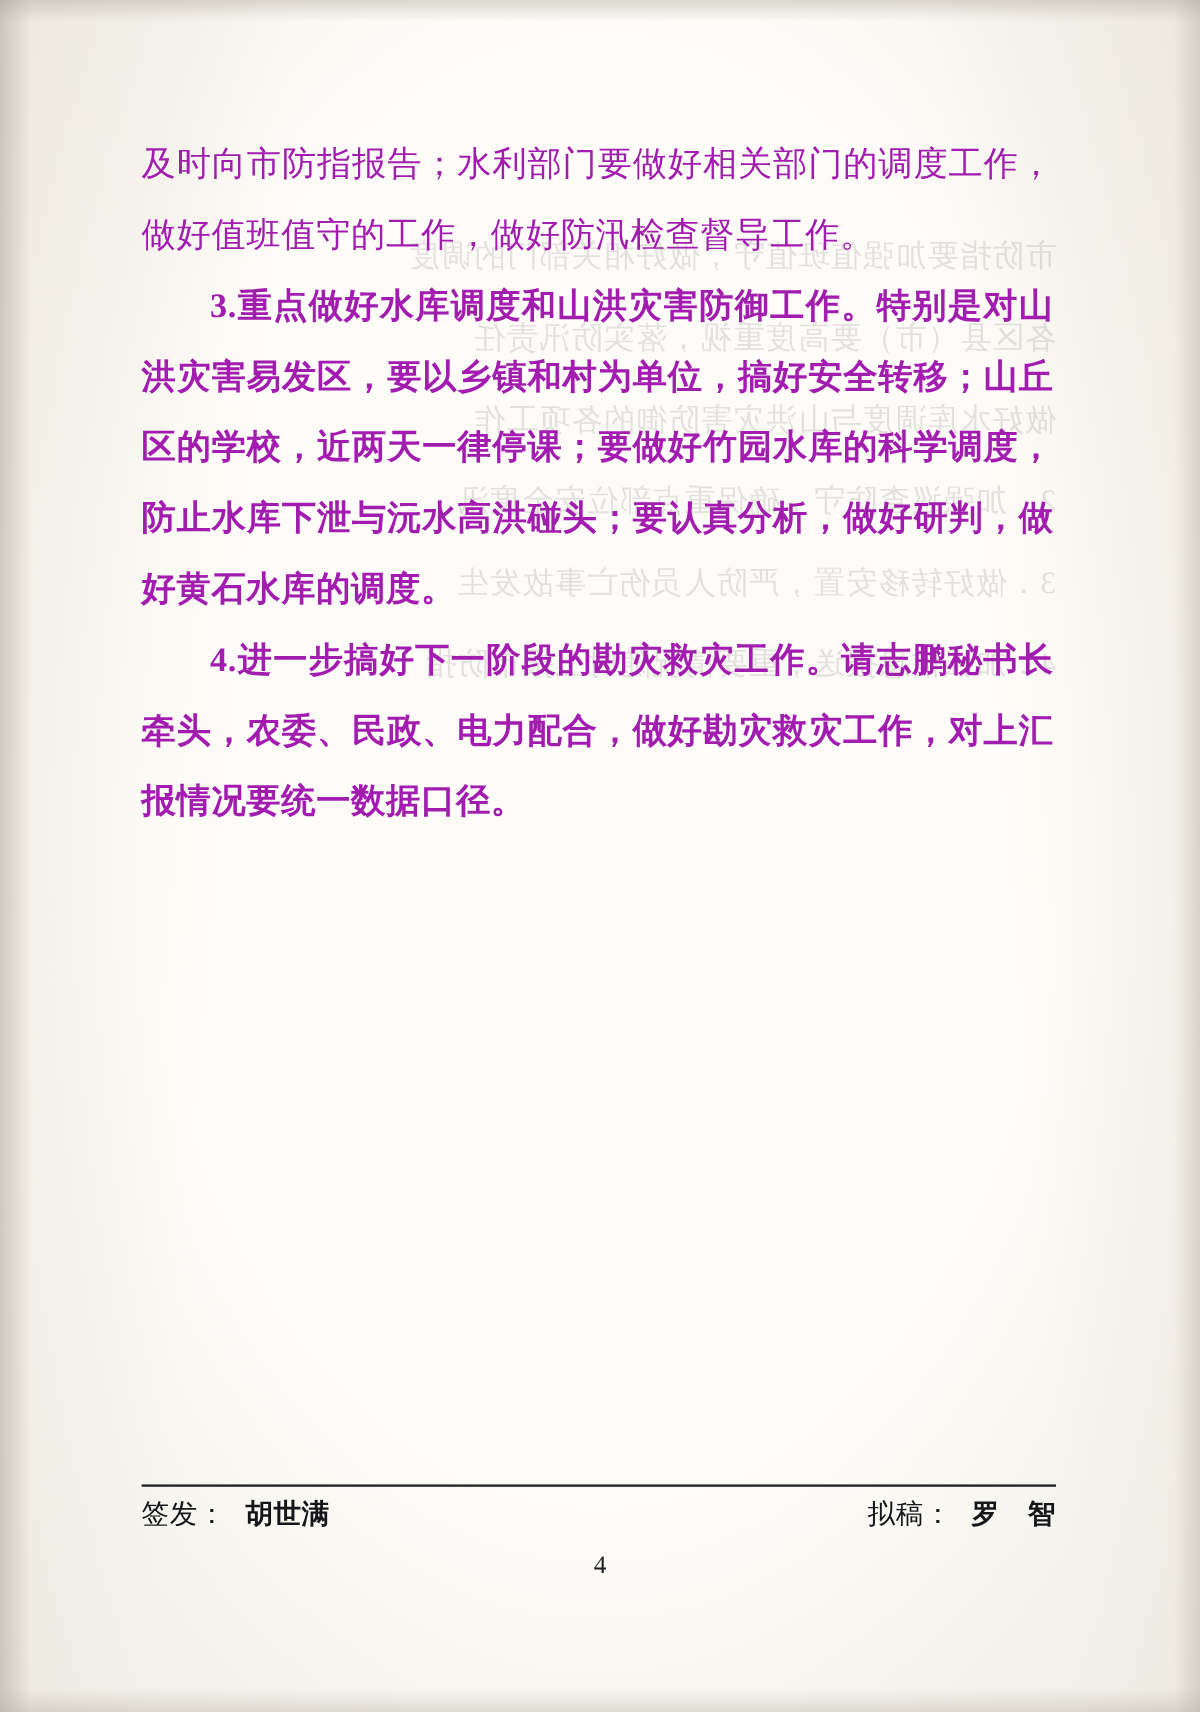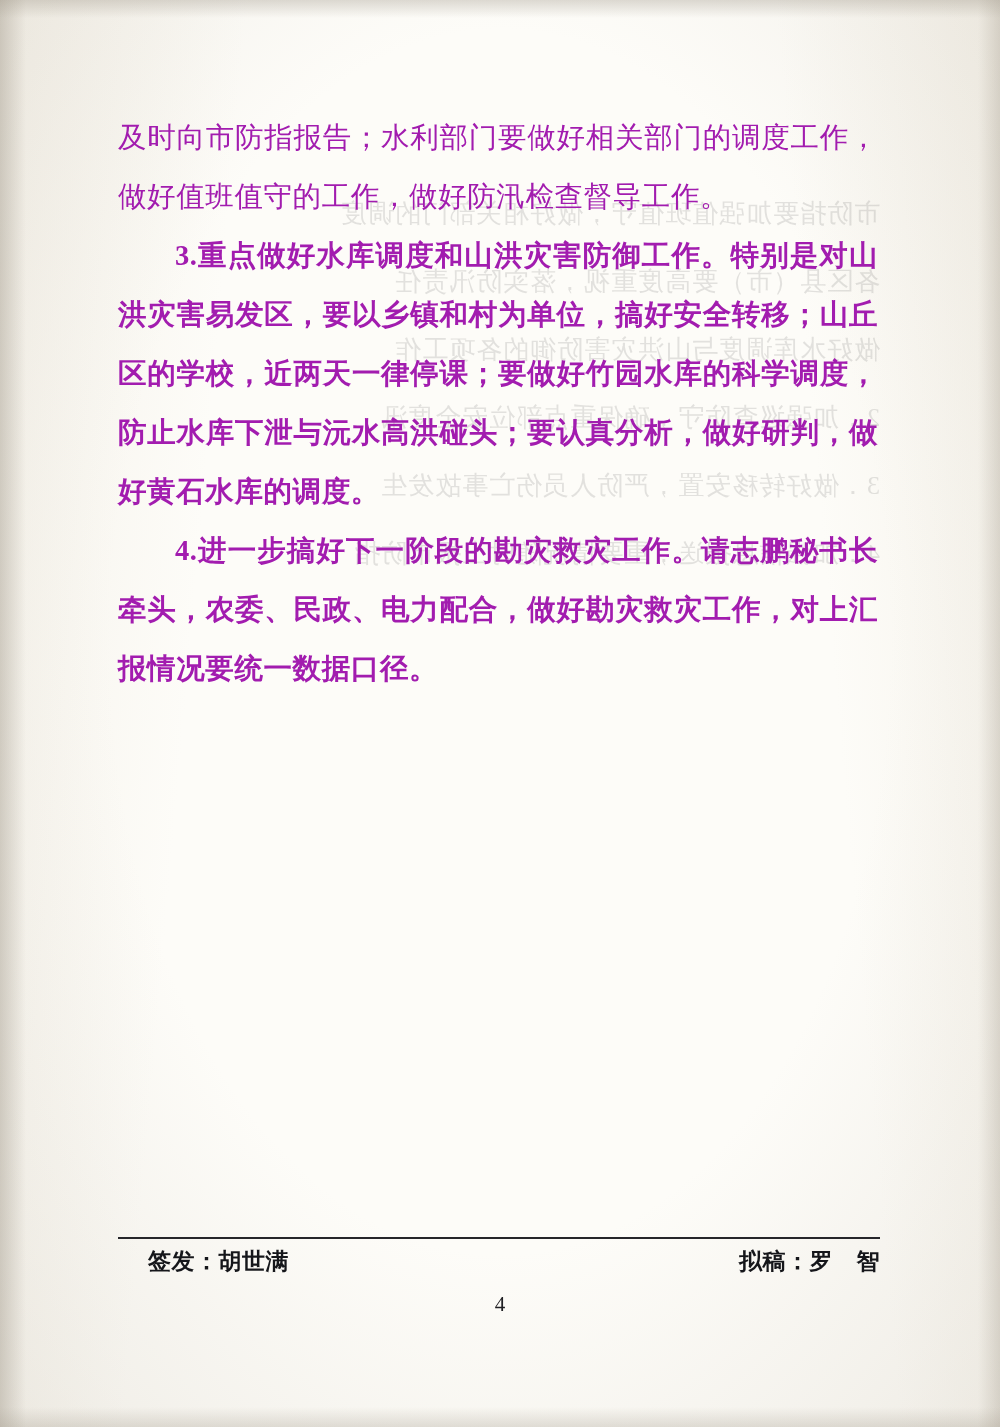--- a/index.html
+++ b/index.html
@@ -113,22 +113,22 @@
     justify-content: space-between;
     align-items: baseline;
     font-size: 23px;
     letter-spacing: 0.5px;
     color: #15161a;
     font-weight: bold;
   }
   .footer-cell {
     white-space: nowrap;
   }
-  .footer-cell .lbl { font-weight: bold; margin-left: 30px; }
-  .footer-cell .val { font-weight: bold; }
+  .footer-cell .lbl { font-weight: normal; }
+  .footer-cell .val { font-weight: bold; margin-left: 16px; }
   .sp { display: inline-block; width: 22px; }
 
   .page-number {
     position: absolute;
     left: 0;
     top: 1292px;
     width: 1000px;
     text-align: center;
     font-size: 21px;
     color: #202024;

